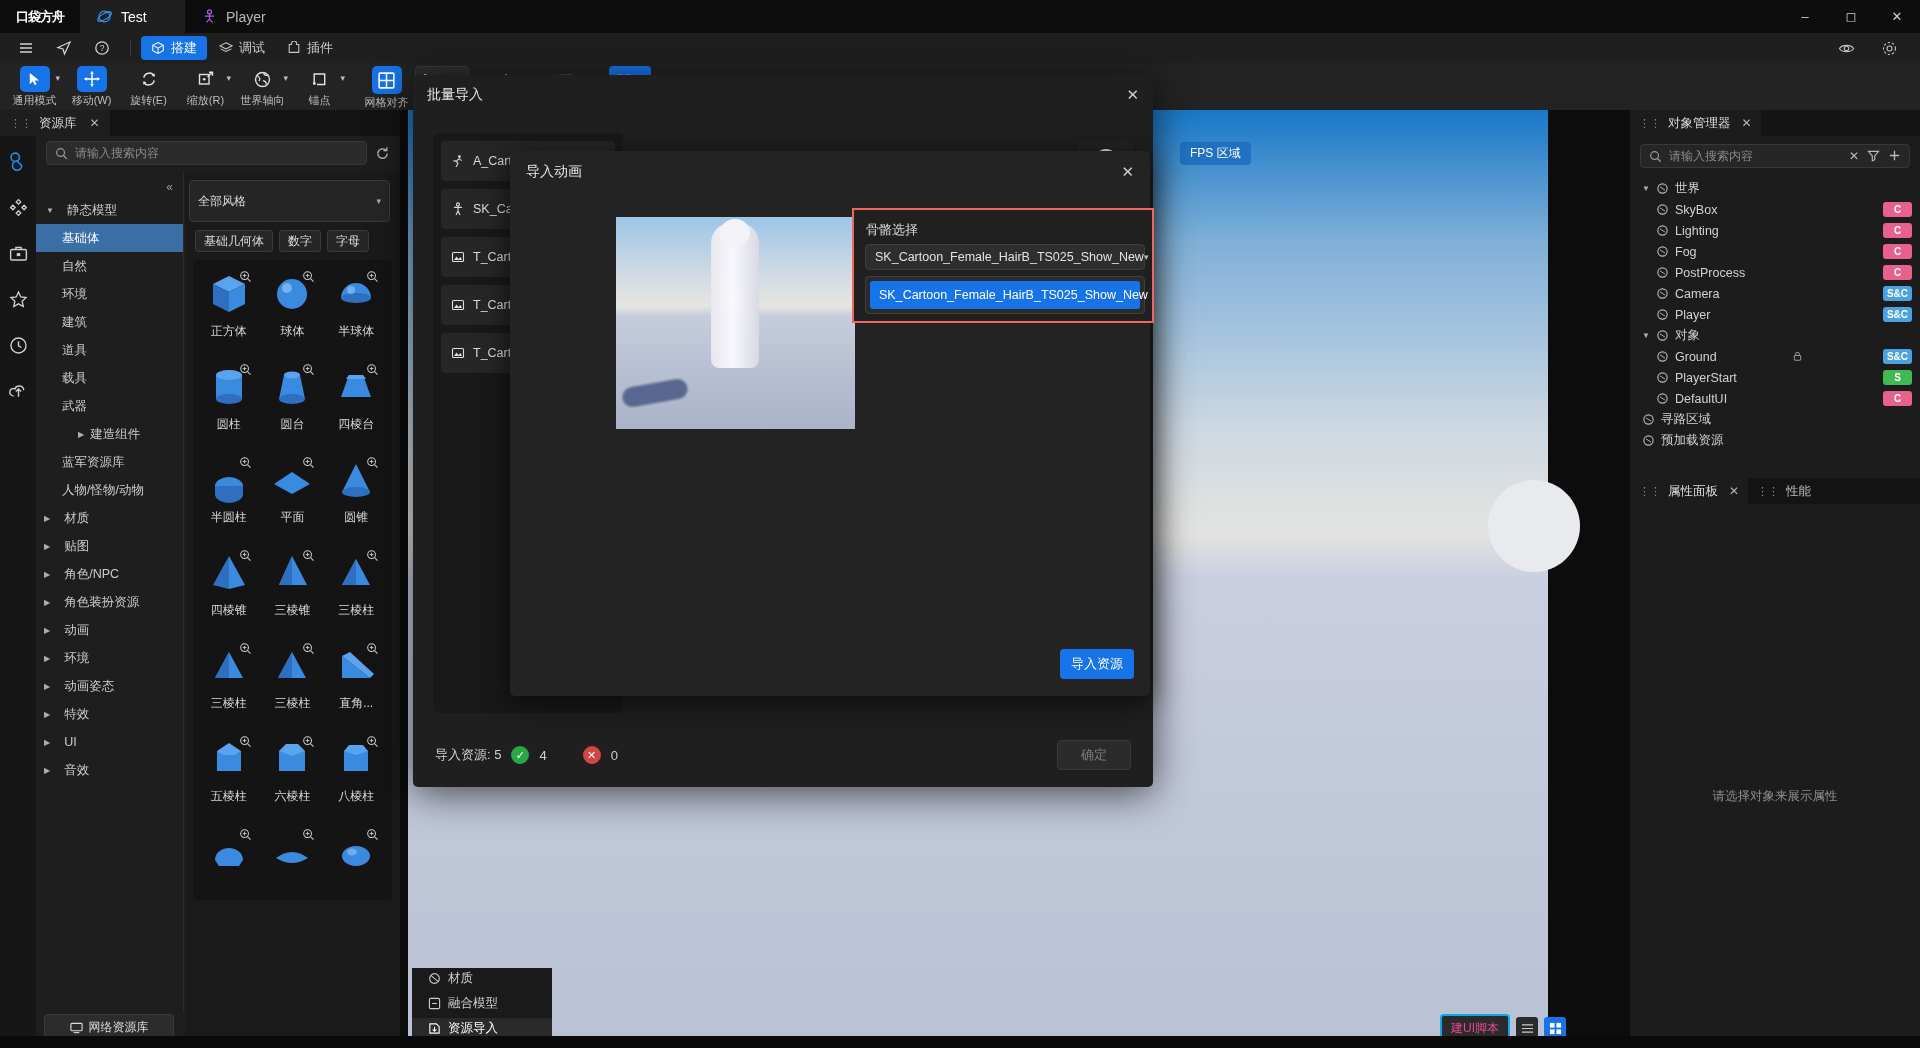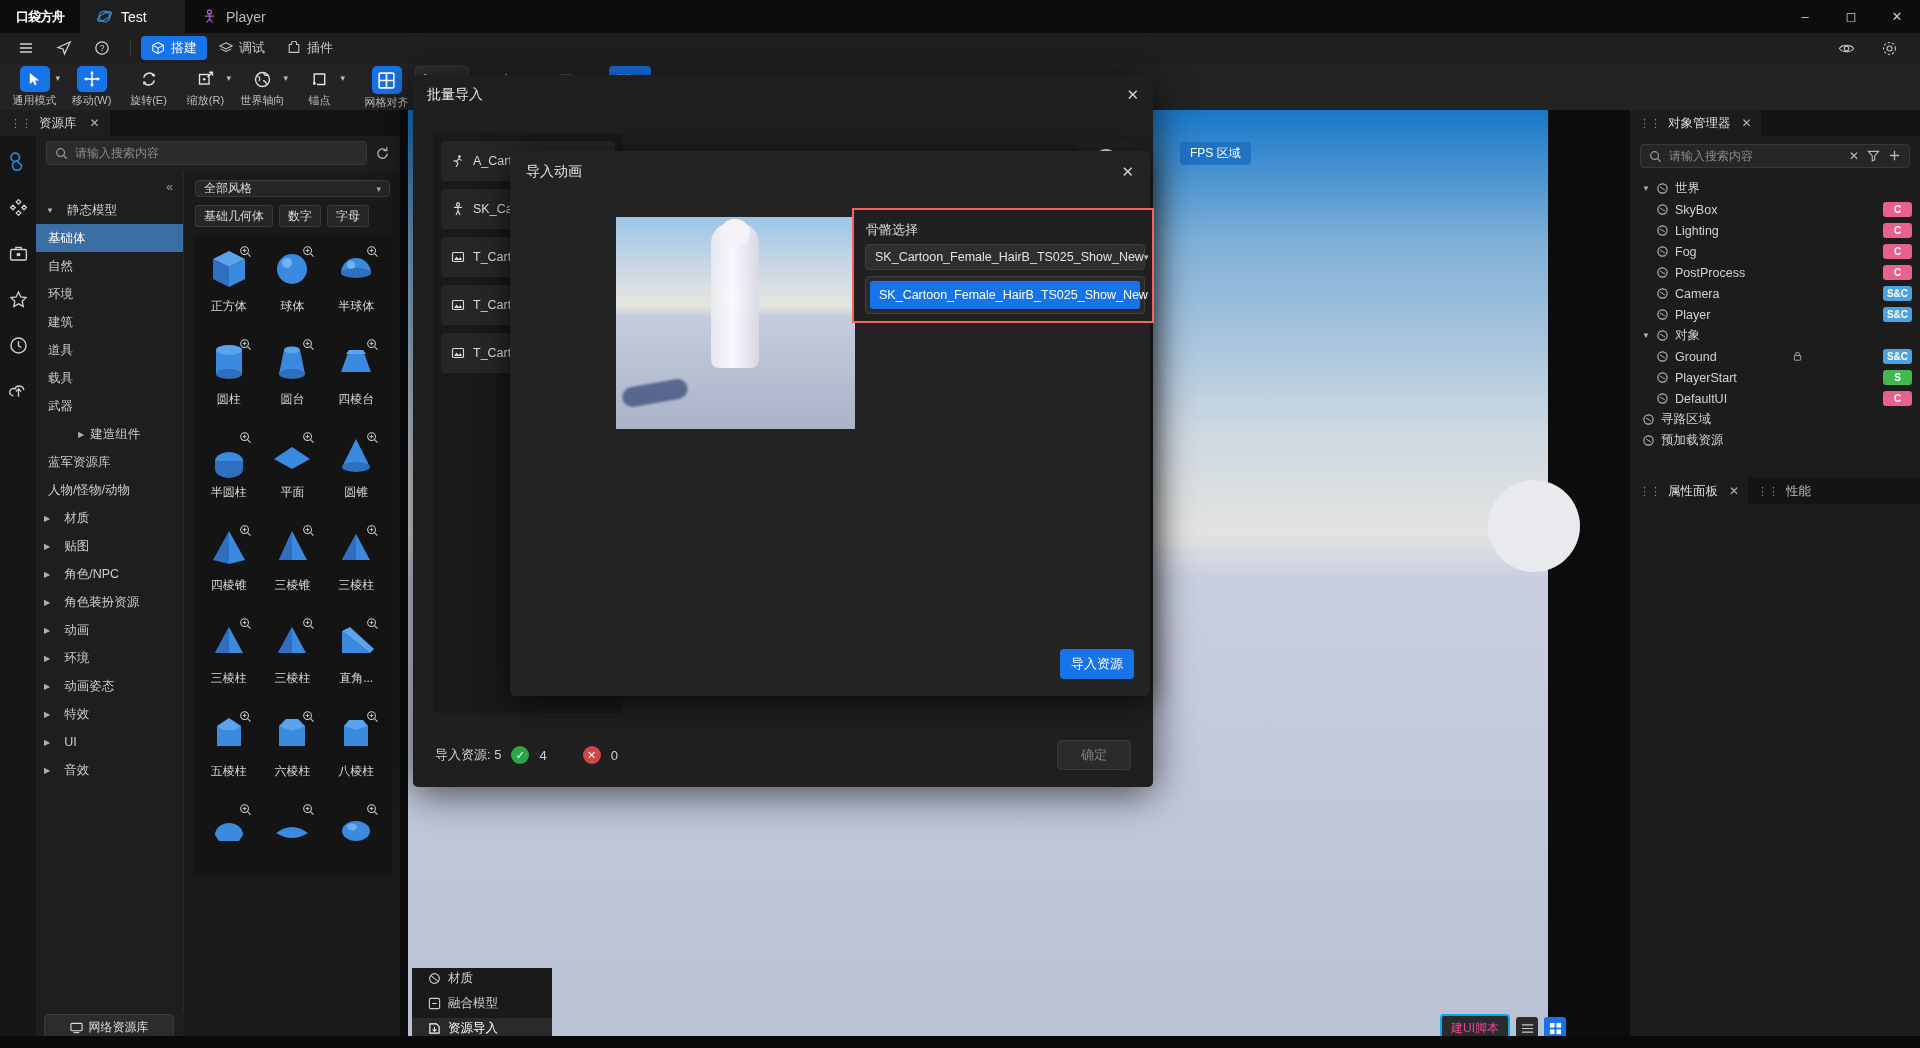--- a/index.html
+++ b/index.html
@@ -65,32 +65,32 @@
     background:#1e1e1e; color:#ddd; font-size:12.5px;}
   .dots{ color:#8a8a8a; font-size:11px; letter-spacing:0px; }
   .searchrow{ position:absolute; left:36px; top:136px; width:364px; height:34px;
     display:flex; align-items:center; gap:8px; padding:0 10px;}
   .searchbox{ flex:1; height:24px; background:#2b2b2b; border:1px solid #383838; border-radius:4px;
     display:flex; align-items:center; gap:7px; padding:0 8px; color:#8a8a8a; font-size:12px;}
   .refresh{ color:#bbb; font-size:14px; }
   .treecol{ position:absolute; left:36px; top:172px; width:148px; bottom:36px; background:#1e1e1e;
     border-right:1px solid #2a2a2a; overflow:hidden;}
   .collapse{ text-align:right; color:#9a9a9a; font-size:12px; padding:8px 10px 2px 0;}
-  .tnode{ height:28px; display:flex; align-items:center; padding-left:12px; color:#ccc; font-size:12.5px;}
+  .tnode{ height:28px; display:flex; align-items:center; padding-left:26px; color:#ccc; font-size:12.5px;}
   .tnode.head{ padding-left:10px; gap:7px; }
   .tnode.sel{ background:#3a6ea5; color:#fff; }
   .tnode .car{ font-size:8px; color:#b0b0b0; margin-right:6px;}
   .tnode.sub{ padding-left:42px; }
   .tnode.exp{ padding-left:8px; gap:8px; }
   .netbtn{ position:absolute; left:44px; bottom:8px; width:130px; height:26px; background:#2c2c2c;
     border:1px solid #3a3a3a; border-radius:4px; display:flex; align-items:center; justify-content:center;
     gap:6px; color:#ddd; font-size:12px;}
 
   .gridcol{ position:absolute; left:185px; top:172px; width:215px; bottom:0; background:#1a1a1a; }
-  .styleSel{ margin:8px 10px 0 10px; height:17px; background:#262626; border:1px solid #3a3a3a;
+  .styleSel{ margin:8px 10px 0 4px; height:42px; background:#262626; border:1px solid #3a3a3a;
     border-radius:4px; display:flex;align-items:center; padding:0 8px; font-size:12px; color:#ddd;}
   .styleSel .cv2{ margin-left:auto; font-size:9px; color:#aaa;}
   .chips{ display:flex; gap:6px; margin:8px 10px 0 10px; }
   .chip{ height:22px; padding:0 8px; background:#262626; border:1px solid #3a3a3a; border-radius:3px;
     display:flex;align-items:center; font-size:12px; color:#ddd;}
   .assets{ margin:8px 8px 0 8px; background:#141414; border-radius:5px; padding:6px 4px;
     display:grid; grid-template-columns:repeat(3,1fr); row-gap:4px; height:640px; overflow:hidden;}
   .asset{ display:flex; flex-direction:column; align-items:center; justify-content:flex-start;
     height:89px; position:relative;}
   .asset .thumb{ width:54px;height:56px; display:flex;align-items:center;justify-content:center;}
@@ -1107,20 +1107,21 @@
       <div class="rpTab">
         <span class="dots">⋮⋮</span>
         <span>属性面板</span>
         <span style="color:#b5b5b5;font-size:12px;margin-left:4px">✕</span>
       </div>
       <div class="rpTab" style="background:#141414;color:#bdbdbd">
         <span class="dots">⋮⋮</span>
         <span>性能</span>
       </div>
     </div>
+    <div class="propEmpty">请选择对象来展示属性</div>
   </div>
 
   <div class="bottabs">
     <div class="bottab">
       <span>
         <svg width="13" height="13" viewBox="0 0 14 14">
             <circle cx="7" cy="7" r="5.2" fill="none" stroke="#cdcdcd" stroke-width="1.2"></circle>
             <path d="M3.4 4 L10.6 10" stroke="#cdcdcd" stroke-width="1.1"></path>
           </svg>
       </span>

